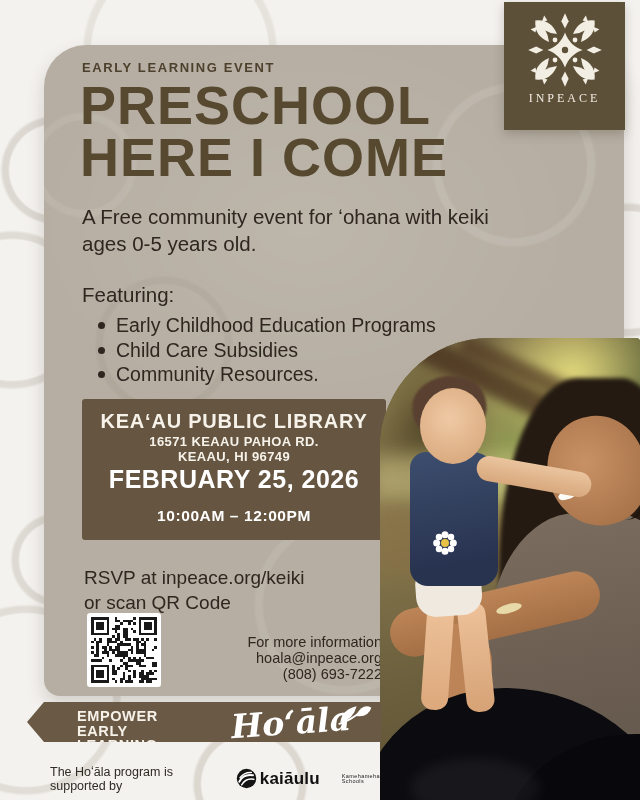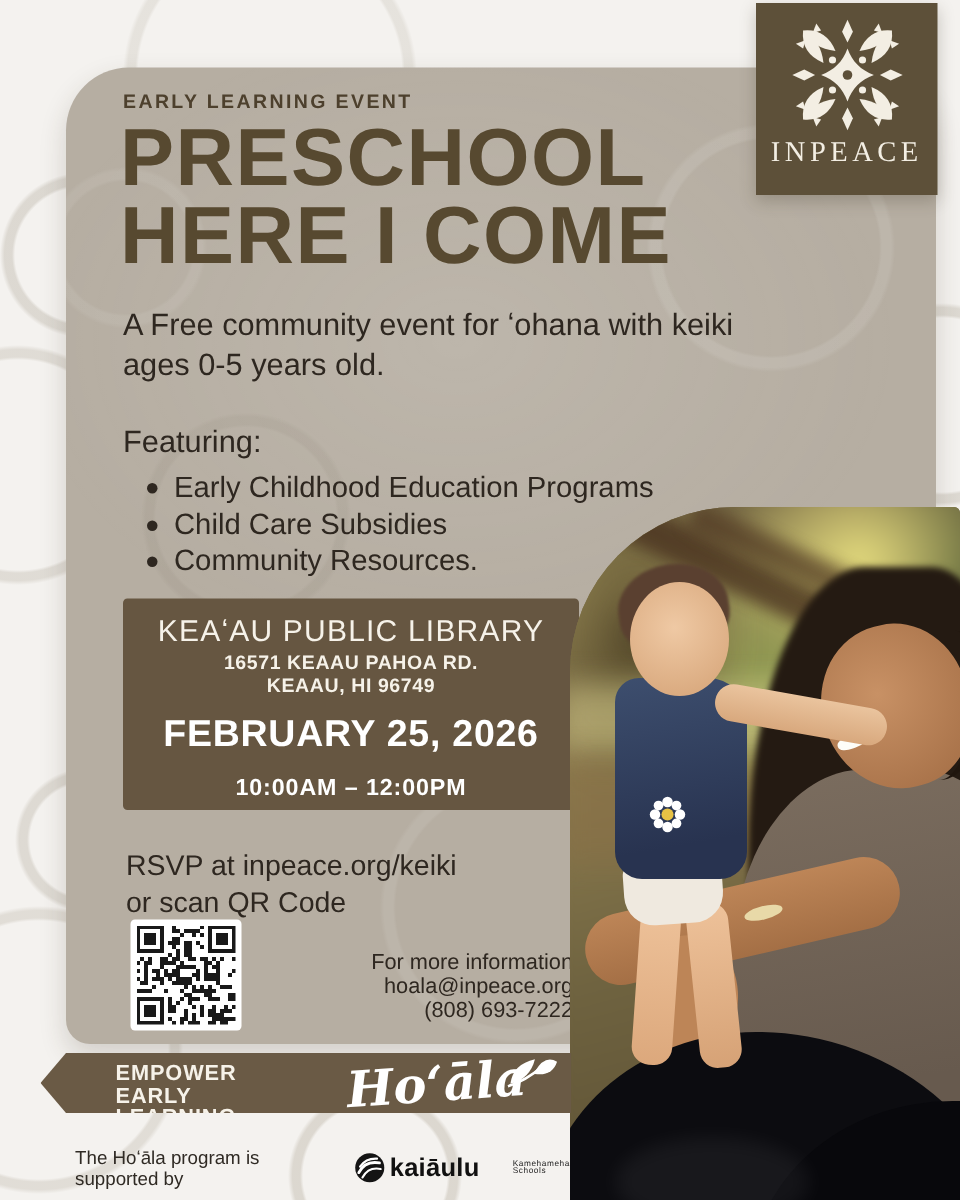--- a/index.html
+++ b/index.html
@@ -27,36 +27,36 @@
   .title{position:absolute;left:36px;top:34px;margin:0;font-size:54px;line-height:52px;font-weight:800;letter-spacing:1px;color:#574930;}
   .title span{display:block;}
   .intro{position:absolute;left:38px;top:158px;margin:0;font-size:20.5px;line-height:27px;color:#2e2720;}
   .intro span{display:block;}
   .featuring{position:absolute;left:38px;top:238px;font-size:20.5px;color:#2e2720;}
   .featuring ul{list-style:none;margin:6px 0 12px 0;padding:0;}
   .featuring li{position:relative;padding-left:34px;font-size:19.5px;line-height:24.5px;}
   .featuring li .dot{position:absolute;left:16px;top:9px;width:7px;height:7px;border-radius:50%;background:#2e2720;}
   .info-box{position:absolute;left:38px;top:354px;width:304px;height:141px;background:#665641;border-radius:3px;
     text-align:center;color:#f6f2e9;padding-top:11px;box-sizing:border-box;}
-  .venue{font-size:20px;font-weight:400;letter-spacing:.8px;}
+  .venue{font-size:20px;font-weight:700;letter-spacing:.8px;}
   .addr{font-size:13px;font-weight:700;letter-spacing:.4px;line-height:14.5px;margin-top:2px;}
   .addr + .addr{margin-top:0;}
-  .date{font-size:25px;font-weight:800;letter-spacing:.5px;margin-top:11px;color:#ffffff;}
+  .date{font-size:25px;font-weight:800;letter-spacing:.5px;margin-top:1px;color:#ffffff;}
   .time{font-size:15.5px;font-weight:700;letter-spacing:.6px;margin-top:13px;color:#ffffff;}
   .rsvp{position:absolute;left:40px;top:520px;font-size:19px;line-height:25px;color:#2e2720;}
   .rsvp span{display:block;}
   .qr{position:absolute;left:43px;top:568px;width:74px;height:74px;background:#fff;border-radius:3px;padding:4px;box-sizing:border-box;}
   .qr svg{width:100%;height:100%;display:block;shape-rendering:crispEdges;}
   .contact{position:absolute;left:38px;top:589px;width:300px;text-align:right;font-size:14.5px;line-height:16px;color:#2e2720;}
   .contact span{display:block;}
   
   .inpeace-logo{position:absolute;left:504px;top:2px;width:121px;height:128px;background:#5d5039;
     display:flex;flex-direction:column;align-items:center;justify-content:flex-start;padding-top:8px;box-sizing:border-box;
     box-shadow:0 4px 10px rgba(60,50,35,.25);}
-  .inpeace-text{font-family:"Liberation Serif","DejaVu Serif",serif;font-size:19px;letter-spacing:3px;color:#f3eee3;margin-top:1px;}
+  .inpeace-text{font-family:"Liberation Serif","DejaVu Serif",serif;font-size:12px;letter-spacing:3px;color:#f3eee3;margin-top:1px;}
   
   .photo{position:absolute;left:380px;top:338px;width:260px;height:462px;border-radius:110px 4px 0 0;overflow:hidden;background:#6f6240;}
   .ph{position:absolute;}
   .ph-bg{inset:-14px;filter:blur(7px);background:
       radial-gradient(150px 120px at 72% 10%,#e3da7d 0%,rgba(227,218,125,0) 65%),
       radial-gradient(130px 110px at 20% 16%,#c9bd74 0%,rgba(201,189,116,0) 70%),
       radial-gradient(170px 150px at 50% 28%,#93a054 0%,rgba(147,160,84,0) 75%),
       radial-gradient(120px 160px at 96% 16%,#3f4e2a 0%,rgba(63,78,42,0) 70%),
       linear-gradient(165deg,#6d6040 0%,#8a7b4e 35%,#6f6340 60%,#55492f 100%);}
   .ph-cornershade{left:-30px;top:-20px;width:150px;height:210px;filter:blur(9px);

